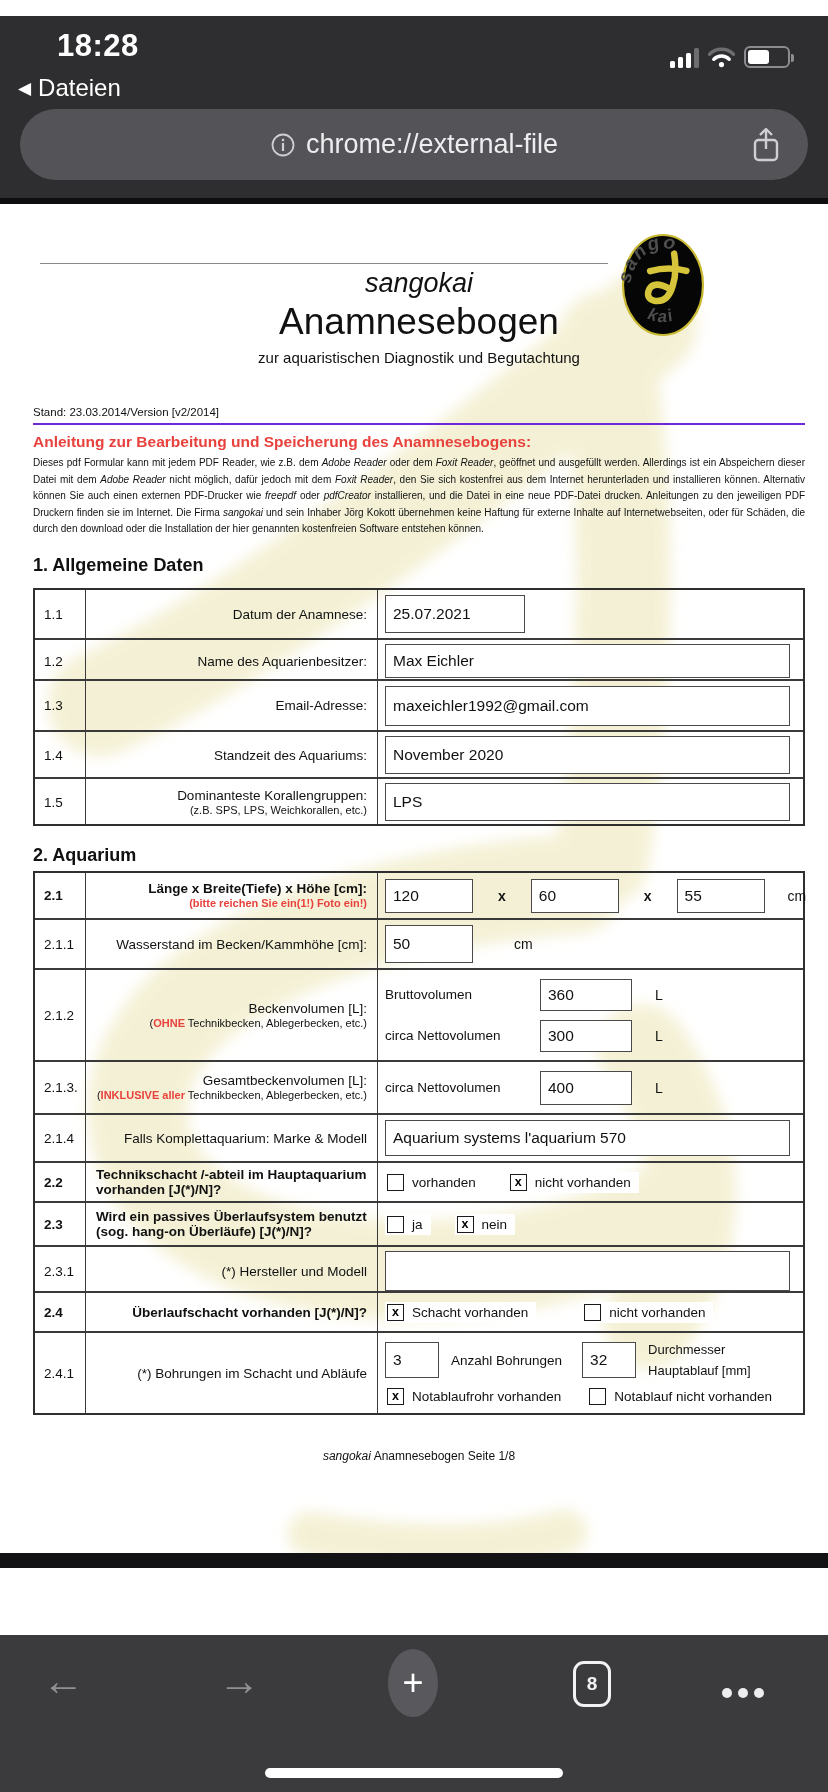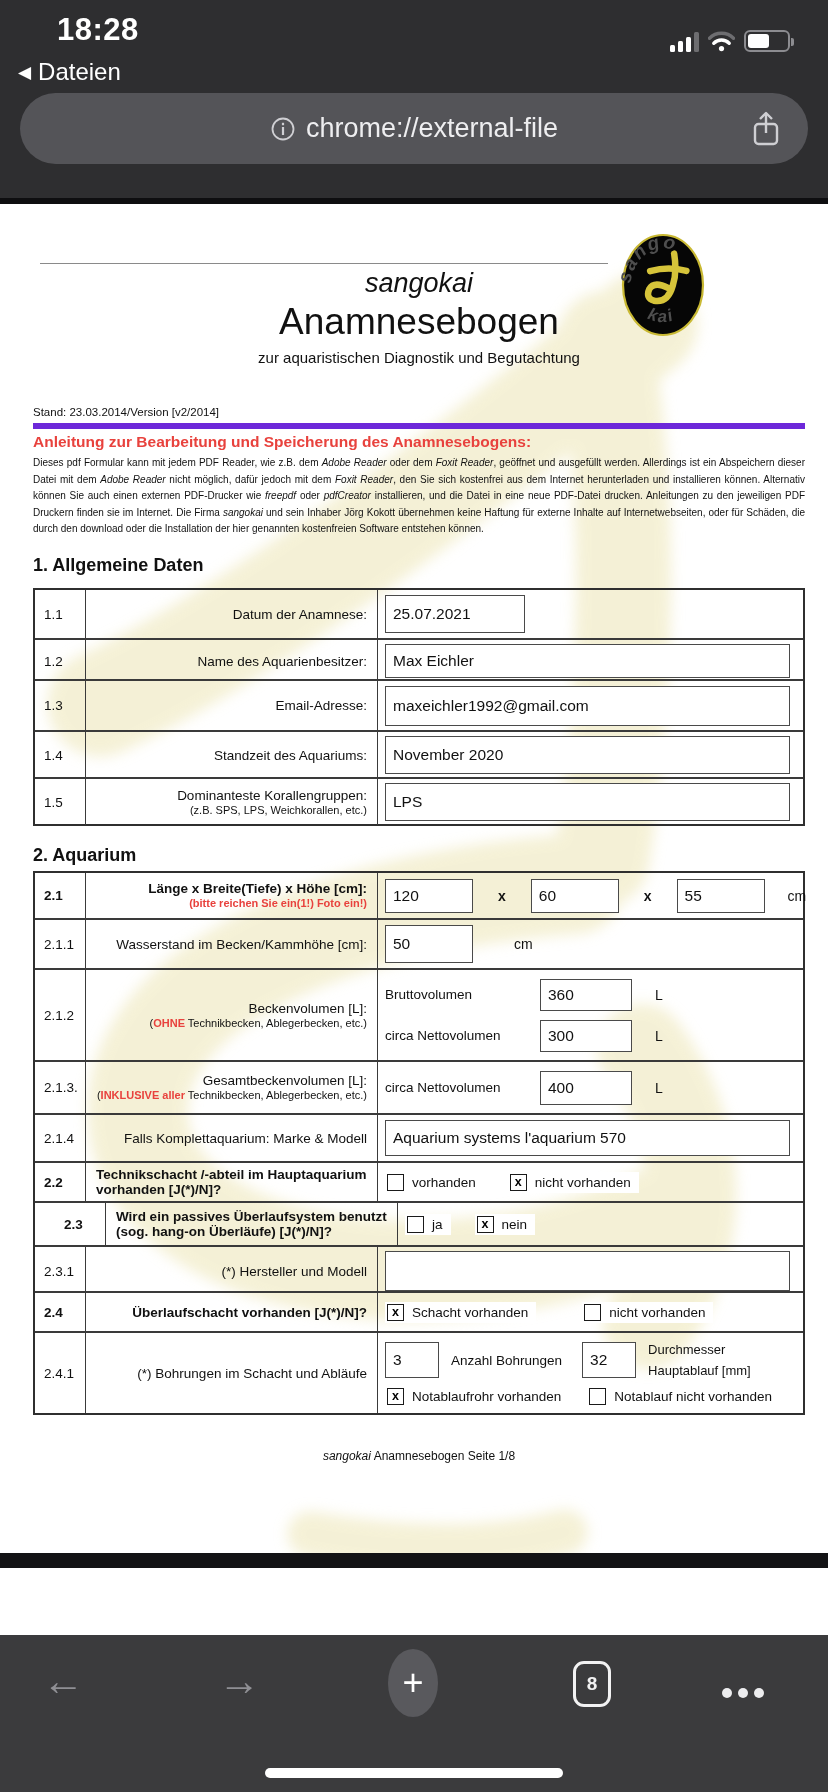--- a/index.html
+++ b/index.html
@@ -1,20 +1,20 @@
 <!DOCTYPE html>
 <html><head>
 <meta charset="utf-8">
 <style>
   * { margin:0; padding:0; box-sizing:border-box; }
   html,body { width:828px; height:1792px; }
   body { position:relative; background:#fff; font-family:"Liberation Sans", sans-serif; overflow:hidden; }
 
   
-  .chrome-top { position:absolute; top:0; left:0; width:828px; height:204px; background:#2e2e30; }
+  .chrome-top { position:absolute; top:16px; left:0; width:828px; height:204px; background:#2e2e30; }
   .time { position:absolute; left:57px; top:12px; font-size:31px; font-weight:700; color:#fff; letter-spacing:.5px; }
   .back-link { position:absolute; left:18px; top:58px; font-size:24px; color:#fff; display:flex; align-items:center; gap:7px; }
   .back-tri { font-size:17px; color:#fff; }
   .status-icons { position:absolute; right:38px; top:30px; display:flex; align-items:center; gap:9px; }
   .cell-bars { display:flex; align-items:flex-end; gap:2.5px; height:21px; }
   .cell-bars i { display:block; width:5.5px; border-radius:1.5px; background:#fff; }
   .cell-bars i:nth-child(1){height:7px}.cell-bars i:nth-child(2){height:11px}
   .cell-bars i:nth-child(3){height:15px}.cell-bars i:nth-child(4){height:20px;background:#6d6d70}
   .battery { position:relative; width:46px; height:22px; border:2px solid #8c8c90; border-radius:6px; }
   .battery .fill { position:absolute; left:2px; top:2px; width:21px; height:14px; background:#fff; border-radius:3px; }
@@ -28,21 +28,21 @@
   
   .document { position:absolute; top:204px; left:0; width:828px; height:1349px; background:#fff; overflow:hidden; color:#111; }
   .wm { position:absolute; left:0; top:0; }
   .doc-inner { position:relative; width:100%; height:100%; }
   .hr1 { position:absolute; top:59px; left:40px; width:568px; height:1px; background:#8a8a8a; }
   .head-center { position:absolute; left:33px; top:64px; width:772px; text-align:center; }
   .brand { font-size:27px; font-style:italic; }
   .doc-title { font-size:37px; margin-top:2px; }
   .doc-subtitle { font-size:15px; margin-top:6px; }
   .logo { position:absolute; left:621px; top:29px; }
-  .stand-wrap { position:absolute; top:202px; left:33px; width:772px; border-bottom:6px solid #6d28d9; padding-bottom:5px; font-size:11.5px; }
+  .stand-wrap { position:absolute; top:202px; left:33px; width:772px; border-bottom:2px solid #6d28d9; padding-bottom:5px; font-size:11.5px; }
   .inst-title { position:absolute; top:229px; left:33px; font-size:15.5px; font-weight:700; }
   .para { position:absolute; top:251px; left:33px; width:772px; font-size:10px; line-height:16.5px; text-align:justify; }
   .sec-title { position:absolute; left:33px; font-size:18px; font-weight:700; }
   .s1 { top:351px; } .s2 { top:641px; }
 
   .ftable { position:absolute; left:33px; width:772px; border:2px solid #2f2f2f; }
   .trow { display:grid; grid-template-columns:51px 292px 1fr; border-top:2px solid #3a3a3a; }
   .trow:first-child { border-top:none; }
   .cell { display:flex; align-items:center; }
   .cell.num { padding-left:9px; font-size:13.5px; border-right:1.5px solid #3a3a3a; }
@@ -306,21 +306,21 @@
             <span class="cb"></span>
             <span class="cb-lab">vorhanden</span>
           </span>
           <span class="cb-item">
             <span class="cb checked">x</span>
             <span class="cb-lab">nicht vorhanden</span>
           </span>
         </div>
       </div>
 
-      <div class="trow" style="height:44px;padding-left:20px;">
+      <div class="trow" style="height:44px;">
         <div class="cell num bold">2.3</div>
         <div class="cell lbl">
             <span class="bold">Wird ein passives Überlaufsystem benutzt (sog. hang-on Überläufe) [J(*)/N]?</span>
           </div>
         <div class="cell val vline" style="gap:24px;">
           <span class="cb-item">
             <span class="cb"></span>
             <span class="cb-lab">ja</span>
           </span>
           <span class="cb-item">

